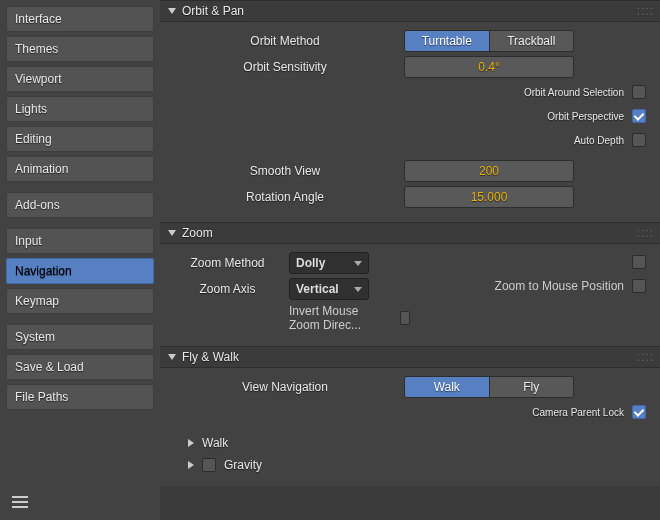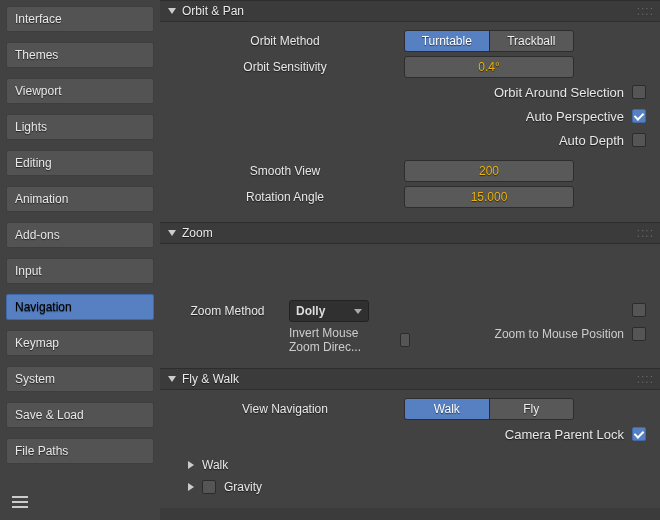--- a/index.html
+++ b/index.html
@@ -1,48 +1,48 @@
 <!DOCTYPE html>
 <html><head>
 <meta charset="utf-8">
 <style>
   * { box-sizing: border-box; margin: 0; padding: 0; font-family: -apple-system, "Segoe UI", sans-serif; font-size: 12px; }
   body { background: #424242; color: #cccccc; width: 660px; height: 520px; overflow: hidden; display: flex; }
   .sidebar { width: 160px; background: #424242; display: flex; flex-direction: column; padding: 6px; gap: 10px; }
-  .side-group { display: flex; flex-direction: column; gap: 10px; }
+  .side-group { display: flex; flex-direction: column; gap: 4px; }
   .side-item { padding: 5px 8px; border-radius: 2px; cursor: pointer; color: #e8e8e8; font-size: 12px; text-shadow: 0 1px 1px rgba(0,0,0,0.6); background:#535353; border:1px solid rgba(0,0,0,0.25); }
   .side-item.selected { background: #5680c2; color: #000000; border-color:#3f6aa8; }
   .main { flex: 1; background: #3b3b3b; display: flex; flex-direction: column; overflow:auto; }
   .panel-header { display: flex; align-items: center; gap: 6px; padding: 3px 8px; background: #3b3b3b; color: #e8e8e8; font-size: 12px; cursor: pointer; border-top:1px solid #2d2d2d; border-bottom:1px solid #2d2d2d; position:relative; text-shadow:0 1px 1px rgba(0,0,0,0.6);}
   .panel-header .grip { position:absolute; right:6px; top:3px; opacity:0.25; letter-spacing:1px; }
   .tri { width:0; height:0; border-left:4px solid transparent; border-right:4px solid transparent; border-top:6px solid #ccc; display:inline-block; }
   .tri.right { border:0; border-top:4px solid transparent; border-bottom:4px solid transparent; border-left:6px solid #ccc; }
   .panel-body { padding: 8px 14px 10px 14px; background: #424242; }
   .row { display:flex; align-items:center; margin-bottom:4px; min-height:20px;}
   .lbl { width: 230px; text-align:center; padding-right:8px; color:#e8e8e8; font-size:12px; text-shadow:0 1px 1px rgba(0,0,0,0.6);}
   .ctl { width: 170px; display:flex; }
   .after { flex:1; display:flex; align-items:center; justify-content:flex-end; }
   .seg { display:flex; width:100%; border-radius:3px; overflow:hidden; border:1px solid #2d2d2d;}
   .seg button { flex:1; padding:3px 4px; background:#585858; color:#eee; border:0; cursor:pointer; font-size:12px; text-shadow:0 1px 1px rgba(0,0,0,0.6);}
   .seg button + button { border-left:1px solid #2d2d2d;}
   .seg button.active { background:#5680c2; color:#fff;}
   .numfield { width:100%; text-align:center; padding:3px 4px; background:#595959; border:1px solid #2d2d2d; border-radius:3px; color:#eab308; font-size:12px; text-shadow:0 1px 1px rgba(0,0,0,0.6);}
   .select { width:100%; padding:3px 6px; background:#303030; border:1px solid #222; border-radius:3px; color:#ddd; display:flex; justify-content:space-between; align-items:center; cursor:pointer;font-weight:bold;}
   .select .chev { width:0;height:0;border-left:4px solid transparent;border-right:4px solid transparent;border-top:5px solid #aaa;}
   .check-right { margin-left:12px; display:flex; align-items:center; gap:8px;}
-  .check-right .clabel { color:#e8e8e8; font-size:13px; white-space:nowrap; text-shadow:0 1px 1px rgba(0,0,0,0.6); max-width:150px; overflow:hidden; text-overflow:ellipsis;}
+  .check-right .clabel { color:#e8e8e8; font-size:10px; white-space:nowrap; text-shadow:0 1px 1px rgba(0,0,0,0.6); max-width:150px; overflow:hidden; text-overflow:ellipsis;}
   .checkbox { width:14px; height:14px; border-radius:2px; border:1px solid #2b2b2b; background:#555; display:flex; align-items:center; justify-content:center; cursor:pointer;}
   .checkbox.checked { background:#5680c2; border-color:#3f6aa8;}
   .checkbox.checked::after { content:""; width:4px; height:7px; border:solid #fff; border-width:0 2px 2px 0; transform:rotate(45deg); margin-top:-2px;}
   .subhead { display:flex; align-items:center; gap:8px; padding:4px 0 4px 14px; color:#e8e8e8; cursor:pointer; text-shadow:0 1px 1px rgba(0,0,0,0.6);}
   .hamburger { margin-top:auto; padding:6px; }
   .hamburger-icon { width:16px; display:flex; flex-direction:column; gap:3px;}
   .hamburger-icon span{ height:2px; background:#ccc;}
   .zoom-grid { display:flex; }
-  .zoom-col { flex:1;margin-top:48px; }
+  .zoom-col { flex:1; }
   .zoom-col .row .lbl { width: 115px;}
   .zoom-col .row .ctl { width: 80px;}
   .zoom-col.right .row { justify-content:flex-end;}
   .zoom-col.right .row .clabel { text-align:right;}
 </style>
 </head>
 <body>
 
 <div class="sidebar">
 
@@ -105,21 +105,21 @@
       <div class="check-right">
         <span class="clabel">Orbit Around Selection</span>
         <span id="cb-around" class="checkbox"></span>
       </div>
     </div>
       </div>
     <div class="row">
         <div class="lbl"></div>
         <div class="ctl after">
       <div class="check-right">
-        <span class="clabel">Auto Perspective</span>
+        <span class="clabel">Orbit Perspective</span>
         <span id="cb-persp" class="checkbox checked"></span>
       </div>
     </div>
       </div>
     <div class="row">
         <div class="lbl"></div>
         <div class="ctl after">
       <div class="check-right">
         <span class="clabel">Auto Depth</span>
         <span id="cb-depth" class="checkbox"></span>
@@ -152,20 +152,29 @@
         <div class="row">
           <div class="lbl">Zoom Method</div>
           <div class="ctl">
               <div class="select">
                 <span>Dolly</span>
                 <span class="chev"></span>
               </div>
             </div>
         </div>
         <div class="row">
+          <div class="lbl">Zoom Axis</div>
+          <div class="ctl">
+              <div class="select">
+                <span>Vertical</span>
+                <span class="chev"></span>
+              </div>
+            </div>
+        </div>
+        <div class="row">
           <div class="lbl"></div>
           <div class="ctl" style="display:flex;justify-content:flex-end;align-items:center;width:auto;flex:1;">
             <span class="clabel" style="max-width:150px;overflow:hidden;text-overflow:ellipsis;margin-right:8px;">Invert Mouse Zoom Direc...</span>
             <span id="cb-invmouse" class="checkbox"></span>
           </div>
         </div>
       </div>
       <div class="zoom-col right">
         <div class="row">
           <span id="cb-invwheel" class="checkbox"></span>

